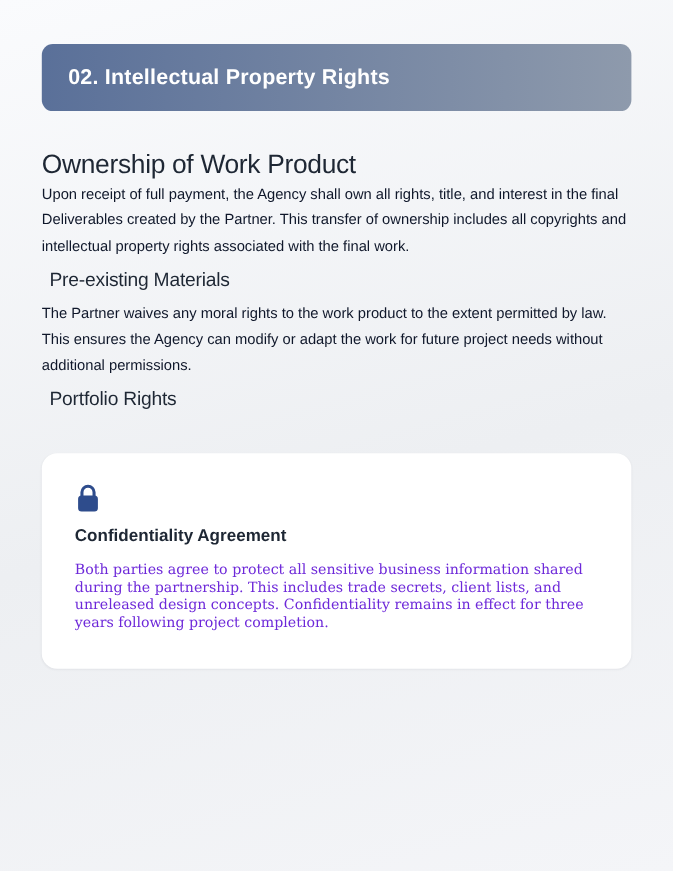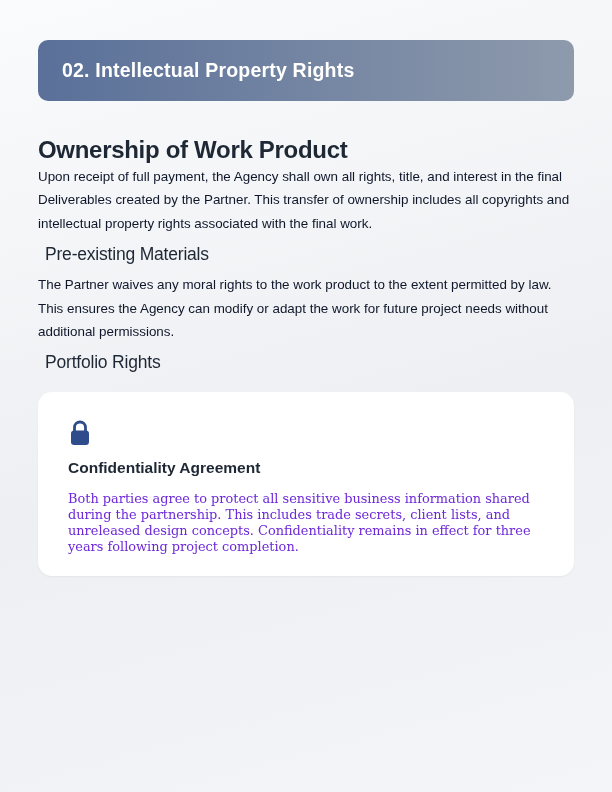--- a/index.html
+++ b/index.html
@@ -31,44 +31,44 @@
     color: #ffffff;
     font-size: 19.5px;
     font-weight: bold;
     letter-spacing: 0.2px;
   }
   .content { max-width: 536px; }
   .h1 {
     margin: 0;
     font-size: 24px;
     line-height: 30px;
-    font-weight: bold;
+    font-weight: normal;
     color: var(--heading-color, #1e2734);
     letter-spacing: -0.3px;
   }
   .h2 {
     margin: 7px;
     font-size: 17.5px;
     line-height: 24px;
     font-weight: normal;
     color: var(--heading-color, #1e2734);
     letter-spacing: -0.2px;
   }
   .body-text {
     margin: 0;
     font-size: 13.4px;
     line-height: 23.4px;
     color: #0f172a;
   }
   .card {
     box-sizing: border-box;
-    margin-top: 18px;
+    margin-top: 38px;
     background: #ffffff;
     border-radius: 14px;
-    padding: 27px 30px 22px 30px;
+    padding: 27px 30px 34px 30px;
     box-shadow: 0 1px 2px rgba(16, 24, 40, 0.05);
   }
   .lock {
     color: var(--lock-color, #2e4c8c);
     height: 28px;
     display: block;
   }
   .card-title {
     margin: 10px 0 0 0;
     font-size: 15.5px;

